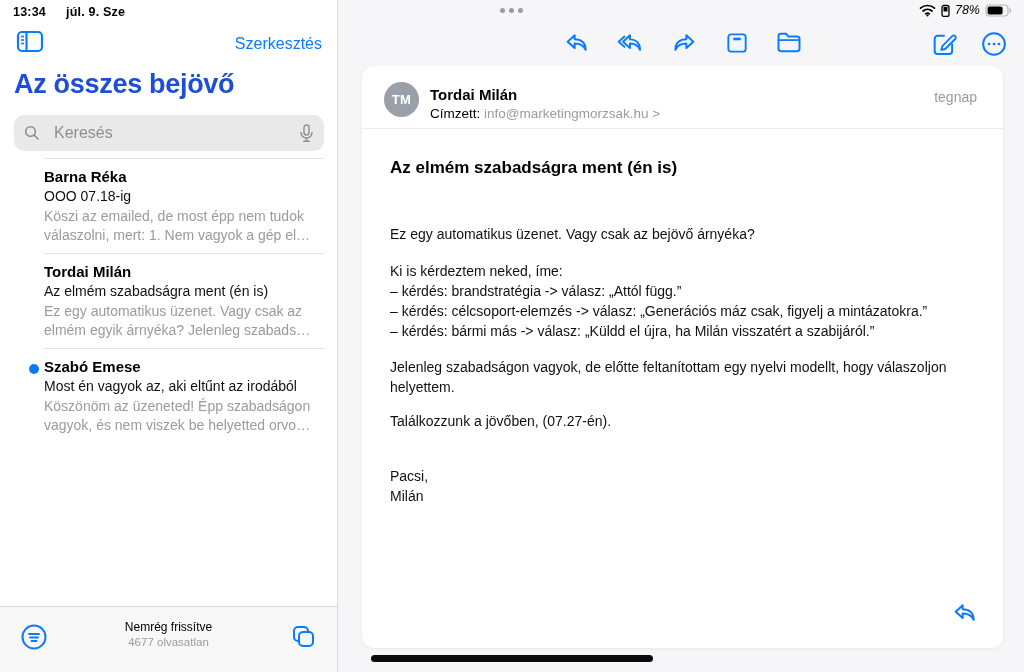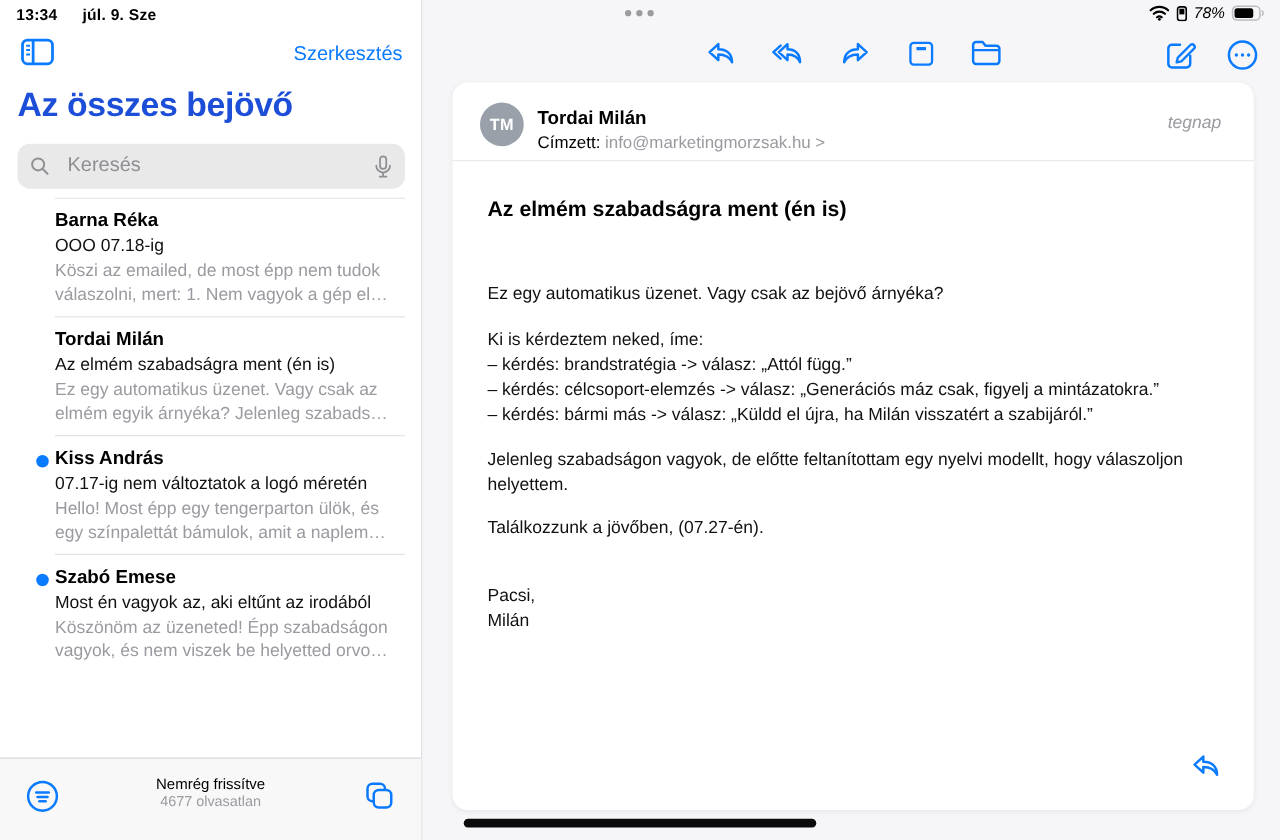--- a/index.html
+++ b/index.html
@@ -41,21 +41,21 @@
   .battery-pct { font-size:12.5px; color:#000; font-weight:500;font-style:italic; }
 
   .toolbar-btn { position:absolute; top:30px; width:30px; height:30px; cursor:pointer; }
 
   .mail-card { position:absolute; left:24px; top:66px; width:641px; height:582px; background:#fff; border-radius:12px; box-shadow:0 1px 4px rgba(0,0,0,.06); }
   .mc-header { position:relative; height:63px; border-bottom:1px solid #ebebed; }
   .avatar { position:absolute; left:22px; top:16px; width:35px; height:35px; border-radius:50%; background:#99a0aa; color:#fff; font-size:13px; font-weight:600; display:flex; align-items:center; justify-content:center; letter-spacing:.3px; }
   .mc-sender { position:absolute; left:68px; top:20px; font-size:15px; font-weight:700; color:#000; }
   .mc-to { position:absolute; left:68px; top:40px; font-size:13.5px; color:#000; cursor:pointer; }
   .mc-to .to-val { color:#9a9aa0; }
-  .mc-time { position:absolute; right:26px; top:23px; font-size:14px; color:#9a9aa0;font-style:italic; }
+  .mc-time { position:absolute; right:26px; top:23px; font-size:14px; color:#9a9aa0; }
 
   .mc-body { position:absolute; left:28px; top:92px; width:606px; color:#111; font-size:14px; line-height:20px; }
   .mc-subject { font-size:17px; font-weight:700; margin-bottom:46px; color:#000; }
   .para { white-space:pre-line; }
   .p1 { margin-bottom:17px; }
   .p2 { margin-bottom:14px; }
   .p3 { margin-bottom:16px; }
   .p4 { margin-bottom:35px; }
   .reply-btn { position:absolute; right:22px; bottom:18px; width:30px; height:30px; cursor:pointer; }
 
@@ -109,26 +109,20 @@
 
         <div class="mr-name">Barna Réka</div>
         <div class="mr-subject">OOO 07.18-ig</div>
         <div class="mr-snippet">Köszi az emailed, de most épp nem tudok válaszolni, mert: 1. Nem vagyok a gép el…</div>
       </div>
       <div class="mail-row">
 
         <div class="mr-name">Tordai Milán</div>
         <div class="mr-subject">Az elmém szabadságra ment (én is)</div>
         <div class="mr-snippet">Ez egy automatikus üzenet. Vagy csak az elmém egyik árnyéka? Jelenleg szabads…</div>
-      </div>
-      <div class="mail-row">
-        <span class="dot"></span>
-        <div class="mr-name">Kiss András</div>
-        <div class="mr-subject">07.17-ig nem változtatok a logó méretén</div>
-        <div class="mr-snippet">Hello! Most épp egy tengerparton ülök, és egy színpalettát bámulok, amit a naplem…</div>
       </div>
       <div class="mail-row">
         <span class="dot"></span>
         <div class="mr-name">Szabó Emese</div>
         <div class="mr-subject">Most én vagyok az, aki eltűnt az irodából</div>
         <div class="mr-snippet">Köszönöm az üzeneted! Épp szabadságon vagyok, és nem viszek be helyetted orvo…</div>
       </div>
     </div>
 
     <div class="sidebar-footer">

